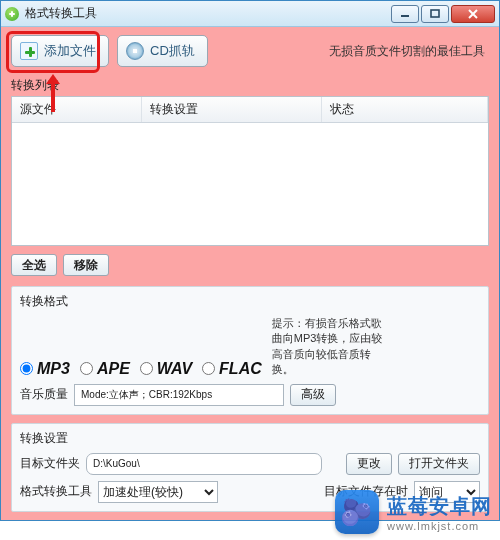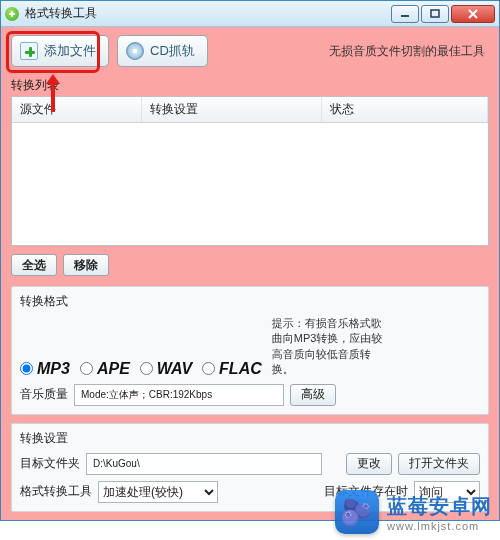--- a/index.html
+++ b/index.html
@@ -39,21 +39,21 @@
   .fmt-row { display:flex; align-items:flex-end; gap:4px; }
   .fmt-opts { display:flex; gap:4px; }
   .fmt-opt { display:flex; align-items:center; gap:4px; font-size:16px; font-weight:700; font-style:italic; color:#111; padding-right:6px;}
   .fmt-opt input { margin:0; }
   .hint { font-size:11px; color:#333; line-height:1.4; width:118px; }
   .hint .hl{color:#333;}
   .qrow { display:flex; align-items:center; gap:6px; font-size:12px; color:#222; margin-top:6px;}
   .txt-input { height:22px; border:1px solid #abb6c0; background:#fff; font-size:10px; padding:0 6px; color:#222;}
   .qrow .txt-input{ width:210px; }
   .set-row { display:flex; align-items:center; gap:6px; font-size:12px; color:#222; margin-top:6px; }
-  .set-row .txt-input.path { width:236px; }
+  .set-row .txt-input.path { width:236px;border-radius:7px; }
   .spacer{flex:1;}
   select.sel { height:22px; border:1px solid #abb6c0; background:#fff; font-size:12px; color:#222; }
   .watermark { position:absolute; right:8px; bottom:6px; display:flex; align-items:center; gap:8px; opacity:.92;}
   .wm-badge { width:44px; height:44px; border-radius:10px; background:linear-gradient(#2a8af0,#0f5fc0); display:flex; align-items:center; justify-content:center; box-shadow:0 2px 4px rgba(0,0,0,.25);}
   .wm-badge span{ font-size:26px;}
   .wm-text .l1{ font-size:20px; color:#1767c2; font-weight:700; letter-spacing:1px;}
   .wm-text .l2{ font-size:11px; color:#777; letter-spacing:1px;}
 </style>
 </head>
 <body>

